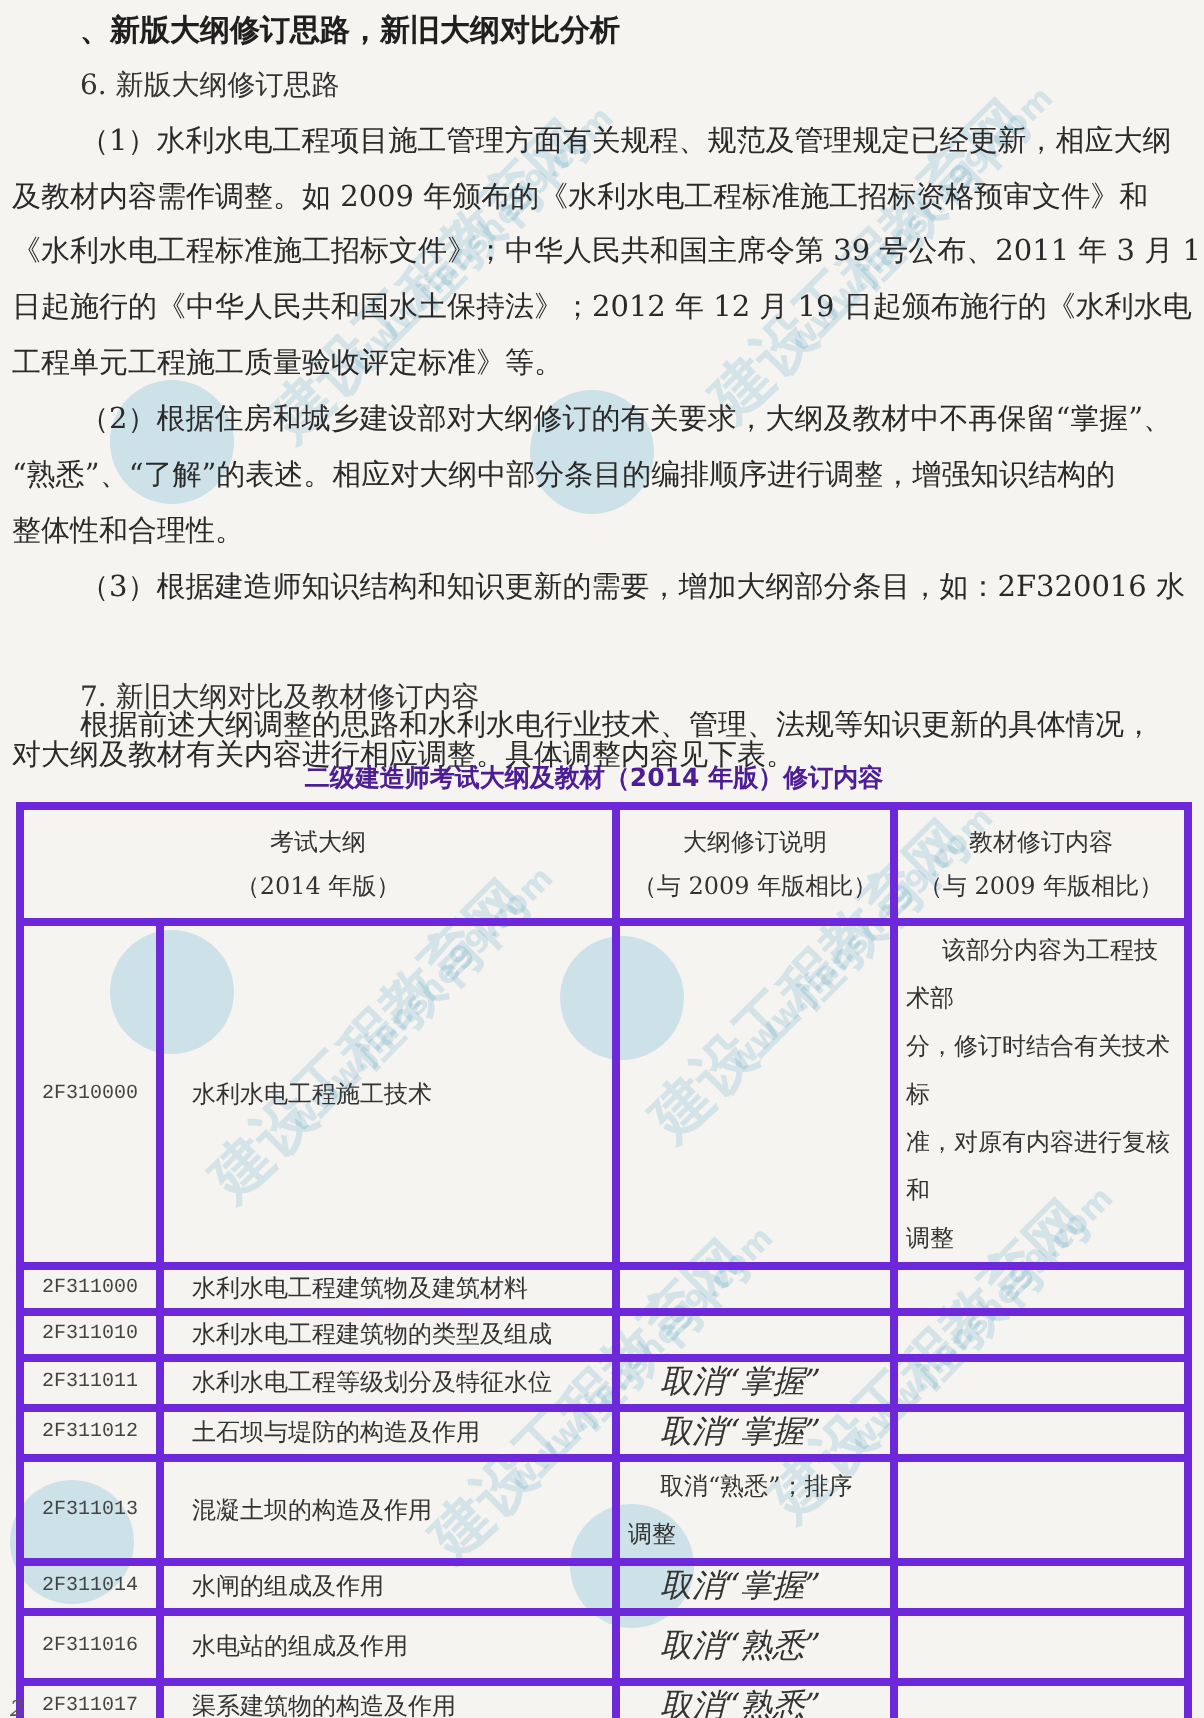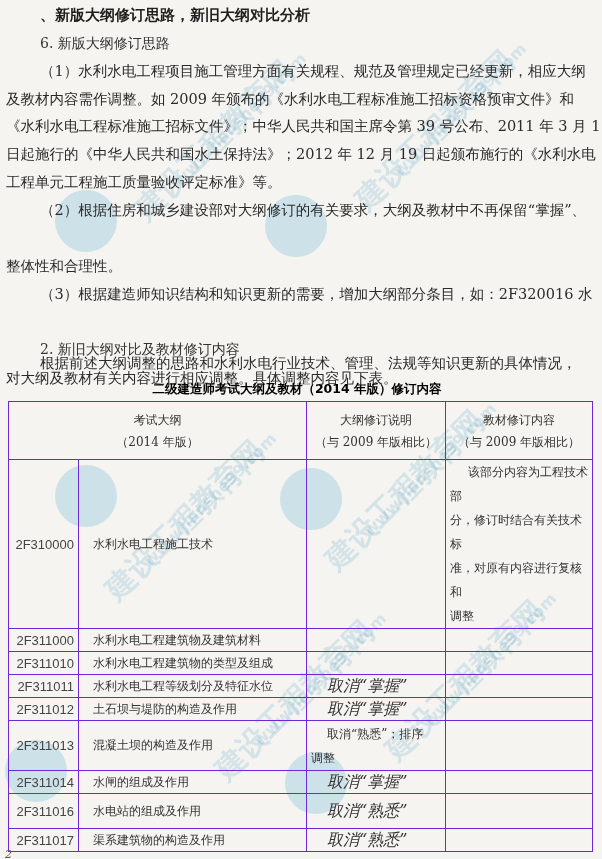--- a/index.html
+++ b/index.html
@@ -9,33 +9,33 @@
     font-family: "DejaVu Serif", "Liberation Serif", serif;
     color: #2a2a2a;
     position: relative;
   }
   .page { position: absolute; left: 0; top: 0; width: 602px; height: 859px; }
   .line { position: absolute; white-space: nowrap; font-size: 14.5px; line-height: 20px; }
   .heading { font-family: "DejaVu Sans", "Liberation Sans", sans-serif; font-weight: bold; font-size: 15px; color: #1f1f1f; }
   .sub { font-size: 14px; color: #333; }
   .table-title {
     position: absolute; left: 0; width: 594px; top: 378px; text-align: center;
-    font-family: "DejaVu Sans", "Liberation Sans", sans-serif; font-weight: bold; font-size: 12.5px; color: #000000;
+    font-family: "DejaVu Sans", "Liberation Sans", sans-serif; font-weight: bold; font-size: 12.5px; color: #4c1d95;
   }
   table.rev {
     position: absolute; left: 8px; top: 400px; width: 584px;
     border-collapse: collapse; table-layout: fixed;
     font-size: 11.5px; color: #333;
     border: 1.5px solid #444;
   }
   table.rev td, table.rev th {
-    border: 1px solid #6d28d9; padding: 0 4px; vertical-align: middle;
+    border: 4px solid #6d28d9; padding: 0 4px; vertical-align: middle;
   }
   table.rev th { font-weight: normal; text-align: center; line-height: 22px; font-size: 12px; }
-  .code { text-align: right; font-family: Liberation Sans, sans-serif; font-size: 13px; color: #444; }
+  .code { text-align: center; font-family: Liberation Mono, monospace; font-size: 10px; color: #444; }
   .item { padding-left: 14px !important; font-size: 12px; }
   .note { font-size: 16px; padding-left: 20px !important; font-style: italic; }
   .wrapcell { line-height: 24px; font-size: 12px; }
   .wrapcell .indent { display: inline-block; width: 1.5em; }
   .pageno { position: absolute; left: 5px; top: 848px; font-size: 11px; color: #555; font-style: italic; }
   .wm {
     position: absolute; color: rgba(60,150,190,0.18); font-family: "DejaVu Sans", sans-serif;
     font-weight: bold; transform: rotate(-45deg); white-space: nowrap; pointer-events: none;
   }
   .wm-logo {
@@ -70,25 +70,26 @@
   <div class="line heading" style="left:40px;top:5px;">、新版大纲修订思路，新旧大纲对比分析</div>
   <div class="line sub" style="left:40px;top:33px;">6. 新版大纲修订思路</div>
 
   <div class="line" style="left:40px;top:61px;">（1）水利水电工程项目施工管理方面有关规程、规范及管理规定已经更新，相应大纲</div>
   <div class="line" style="left:6px;top:89px;">及教材内容需作调整。如 2009 年颁布的《水利水电工程标准施工招标资格预审文件》和</div>
   <div class="line" style="left:6px;top:116px;">《水利水电工程标准施工招标文件》；中华人民共和国主席令第 39 号公布、2011 年 3 月 1</div>
   <div class="line" style="left:6px;top:144px;">日起施行的《中华人民共和国水土保持法》；2012 年 12 月 19 日起颁布施行的《水利水电</div>
   <div class="line" style="left:6px;top:172px;">工程单元工程施工质量验收评定标准》等。</div>
 
   <div class="line" style="left:40px;top:200px;">（2）根据住房和城乡建设部对大纲修订的有关要求，大纲及教材中不再保留“掌握”、</div>
+  <div class="line" style="left:6px;top:228px;">“熟悉”、“了解”的表述。相应对大纲中部分条目的编排顺序进行调整，增强知识结构的</div>
   <div class="line" style="left:6px;top:256px;">整体性和合理性。</div>
 
   <div class="line" style="left:40px;top:284px;">（3）根据建造师知识结构和知识更新的需要，增加大纲部分条目，如：2F320016 水</div>
 
-  <div class="line sub" style="left:40px;top:339px;">2. 新旧大纲对比及教材修订内容</div>
+  <div class="line sub" style="left:40px;top:339px;">7. 新旧大纲对比及教材修订内容</div>
 
   <div class="line" style="left:40px;top:353px;">根据前述大纲调整的思路和水利水电行业技术、管理、法规等知识更新的具体情况，</div>
   <div class="line" style="left:6px;top:368px;">对大纲及教材有关内容进行相应调整。具体调整内容见下表。</div>
 
   <div class="table-title" style="top:381px;">二级建造师考试大纲及教材（2014 年版）修订内容</div>
 
   <table class="rev" style="top:401px;">
     <colgroup>
       <col style="width:70px">
       <col style="width:228px">

